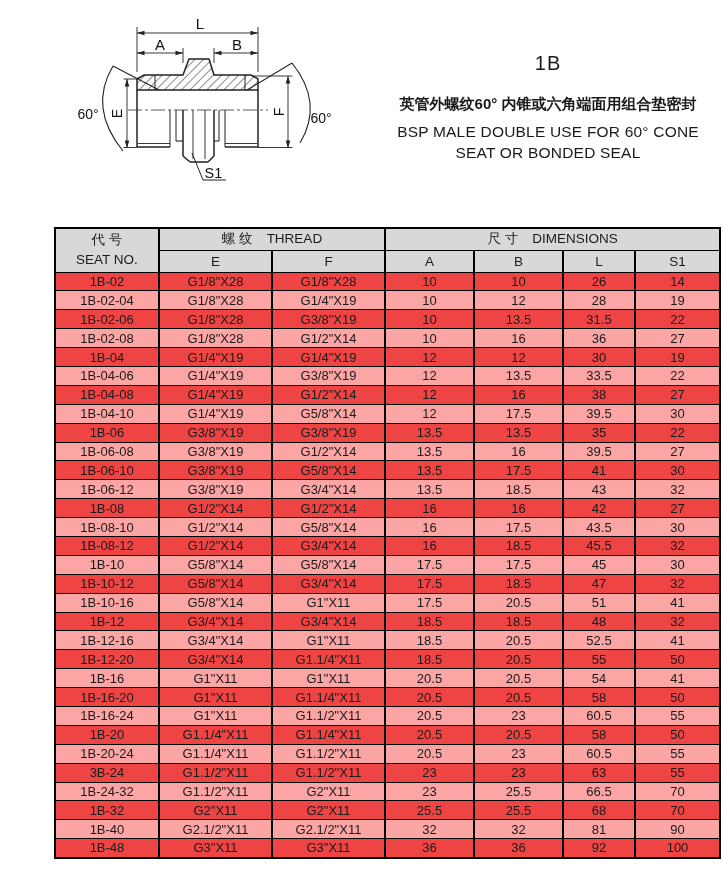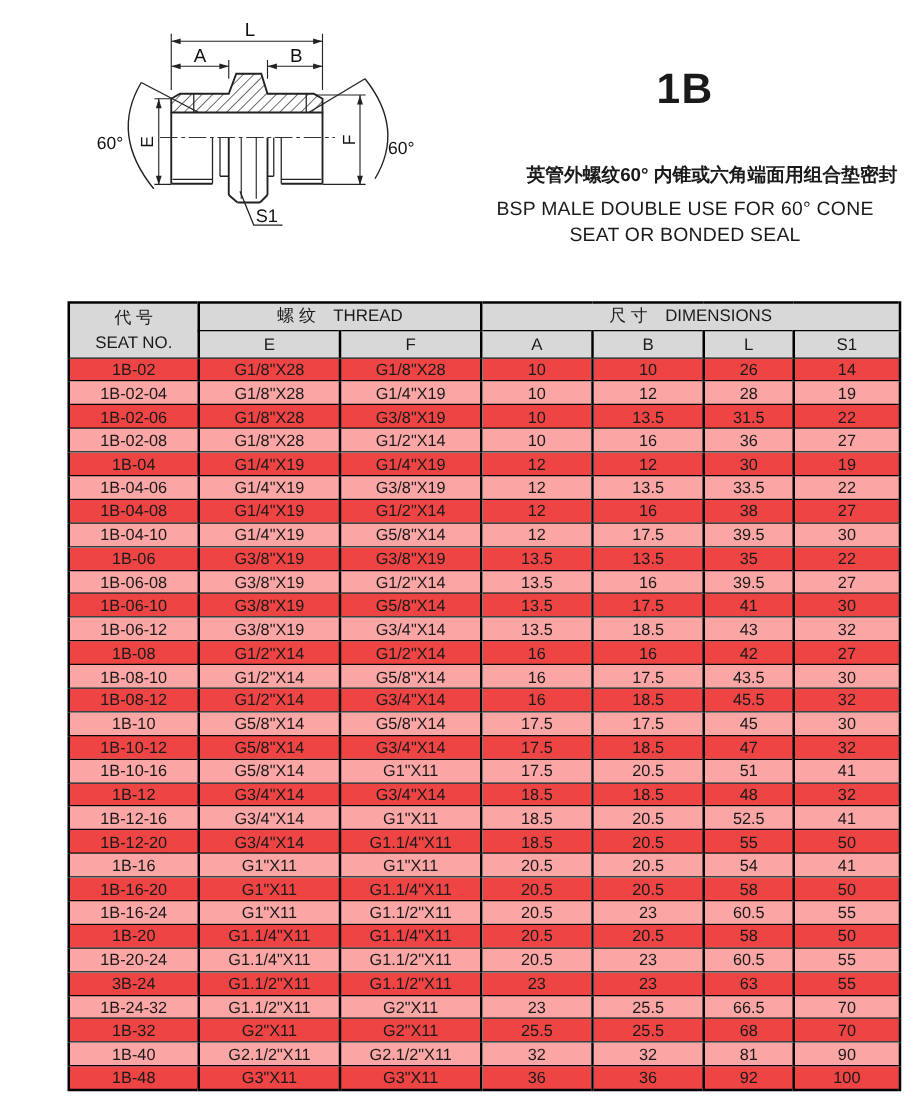--- a/index.html
+++ b/index.html
@@ -21,42 +21,41 @@
     height: 200px;
   }
   .title-block {
     position: absolute;
     left: 378px;
     top: 52px;
     width: 340px;
     text-align: center;
   }
   .model {
-    font-size: 34px;
-    font-weight: bold;
+    font-size: 20px;
+    font-weight: normal;
     letter-spacing: 1px;
-    margin-bottom: 40px;
+    margin-bottom: 20px;
   }
   .desc-cn {
     font-size: 15px;
     font-weight: bold;
     margin-bottom: 7px;
     white-space: nowrap;
-    text-align: right;
   }
   .desc-en {
     font-size: 15.5px;
     font-weight: normal;
     line-height: 21px;
     letter-spacing: 0.2px;
   }
   table.dims {
     position: absolute;
     left: 54px;
-    top: 241px;
+    top: 227px;
     width: 665px;
     border-collapse: collapse;
     table-layout: fixed;
     border: 2.5px solid #000;
     font-size: 13px;
   }
   table.dims th, table.dims td {
     border: 2px solid #000;
     border-top-width: 1.4px;
     border-bottom-width: 1.4px;

